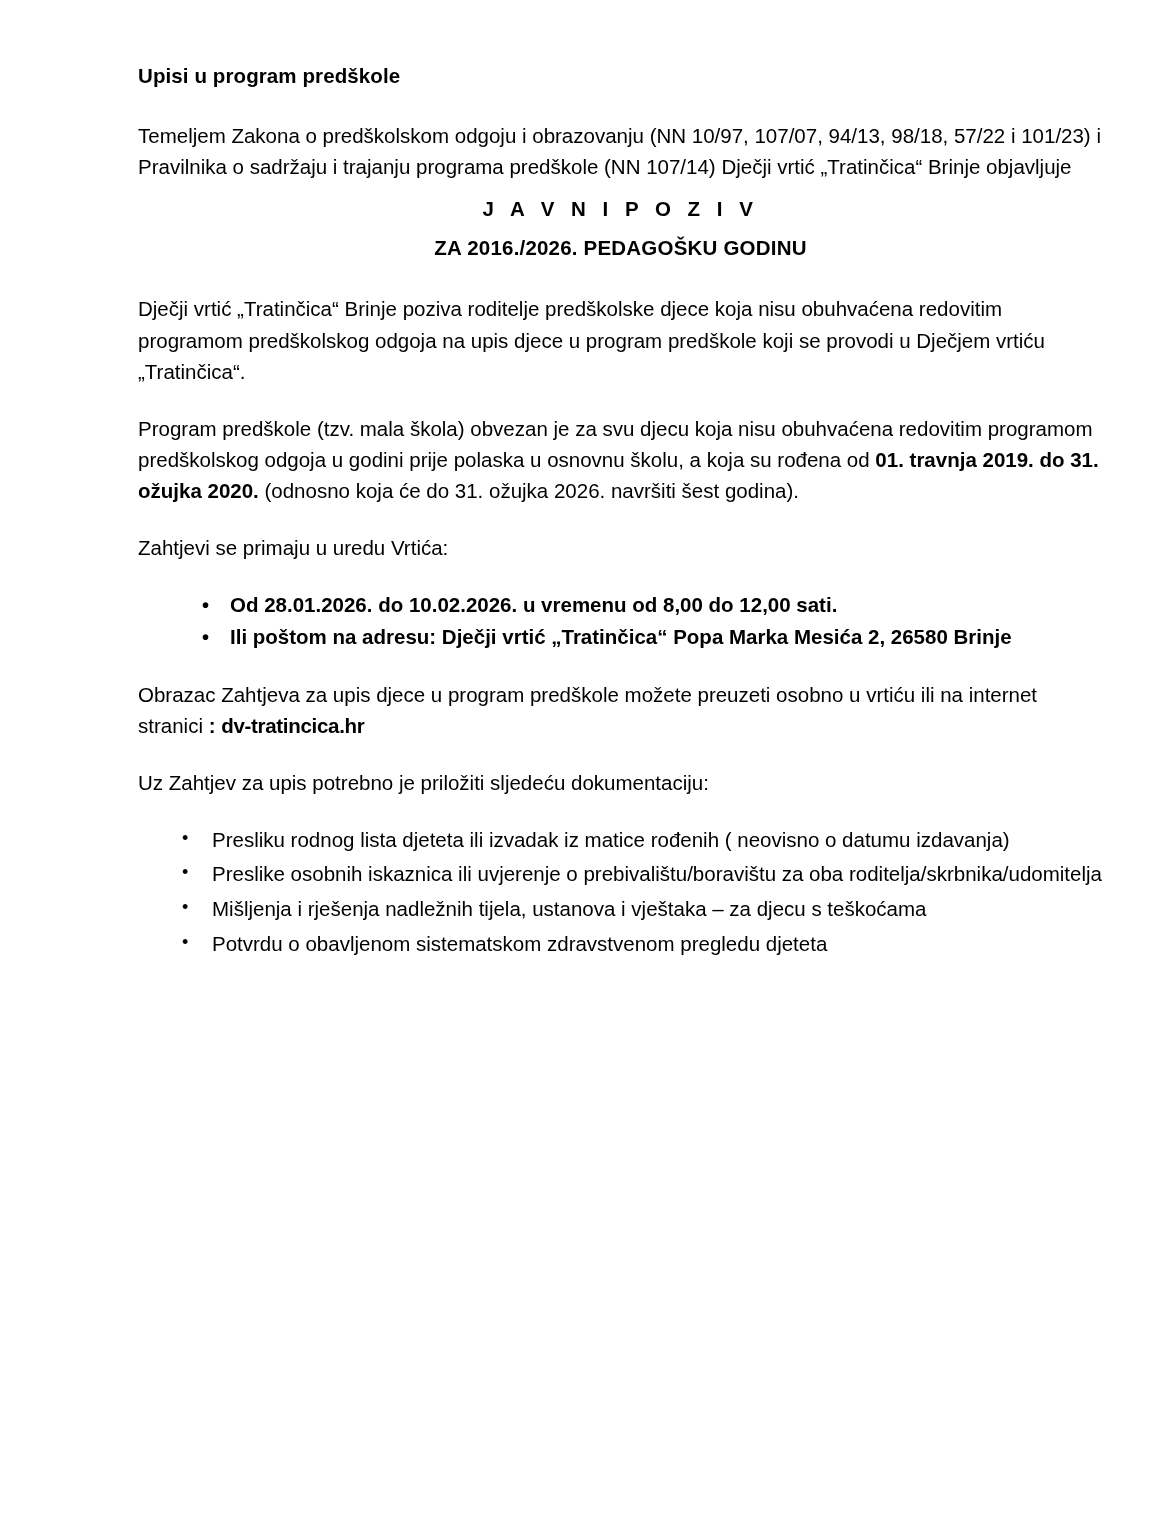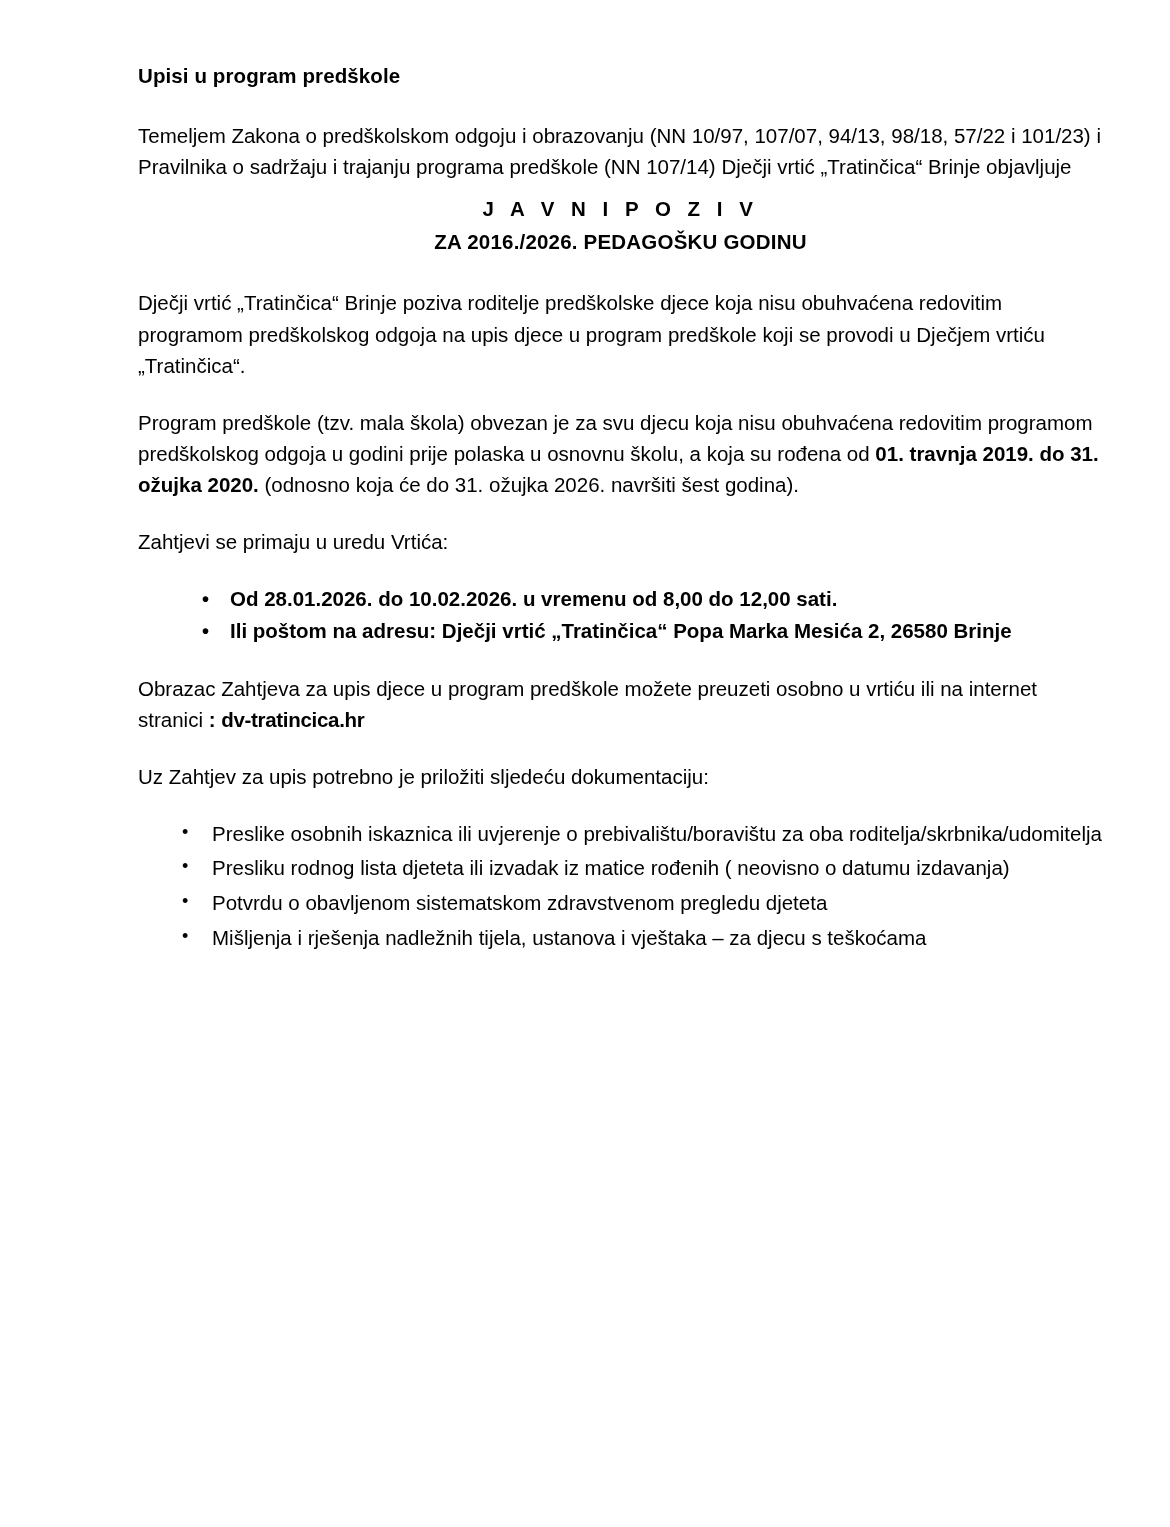--- a/index.html
+++ b/index.html
@@ -40,21 +40,21 @@
     text-align: center;
     font-weight: bold;
     font-size: 20.5px;
     line-height: 1.5;
     margin: 0 0 30px 0;
   }
   .heading-line1 {
     letter-spacing: 5.5px;
     font-size: 20.5px;
     display: block;
-    margin-bottom: 2px;
+    margin-bottom: 8px;
   }
   .heading-line2, .heading-line3 {
     display: block;
     letter-spacing: 0.2px;
   }
   b, strong {
     font-weight: bold;
   }
   ul {
     margin: 0 0 26px 0;
@@ -122,19 +122,19 @@
   <ul class="bold-list">
     <li>Od 28.01.2026. do 10.02.2026. u vremenu od 8,00 do 12,00 sati.</li>
     <li>Ili poštom na adresu: Dječji vrtić „Tratinčica“ Popa Marka Mesića 2, 26580 Brinje</li>
   </ul>
 
   <p><span>Obrazac Zahtjeva za upis djece u program predškole možete preuzeti osobno u vrtiću ili na internet stranici </span><b>: </b><span class="link-bold">dv-tratincica.hr</span></p>
 
   <p>Uz Zahtjev za upis potrebno je priložiti sljedeću dokumentaciju:</p>
 
   <ul class="docs-list">
+    <li>Presliku rodnog lista djeteta ili izvadak iz matice rođenih ( neovisno o datumu izdavanja)</li>
     <li>Preslike osobnih iskaznica ili uvjerenje o prebivalištu/boravištu za oba roditelja/skrbnika/udomitelja</li>
-    <li>Presliku rodnog lista djeteta ili izvadak iz matice rođenih ( neovisno o datumu izdavanja)</li>
+    <li>Mišljenja i rješenja nadležnih tijela, ustanova i vještaka – za djecu s teškoćama</li>
     <li>Potvrdu o obavljenom sistematskom zdravstvenom pregledu djeteta</li>
-    <li>Mišljenja i rješenja nadležnih tijela, ustanova i vještaka – za djecu s teškoćama</li>
   </ul>
 
 </div>
 
 </body></html>

